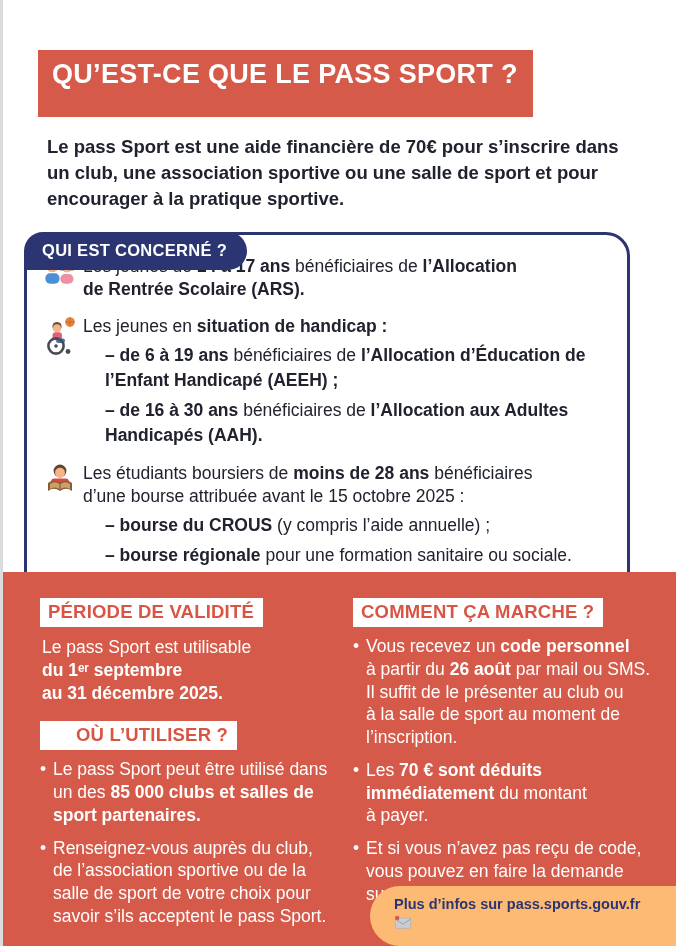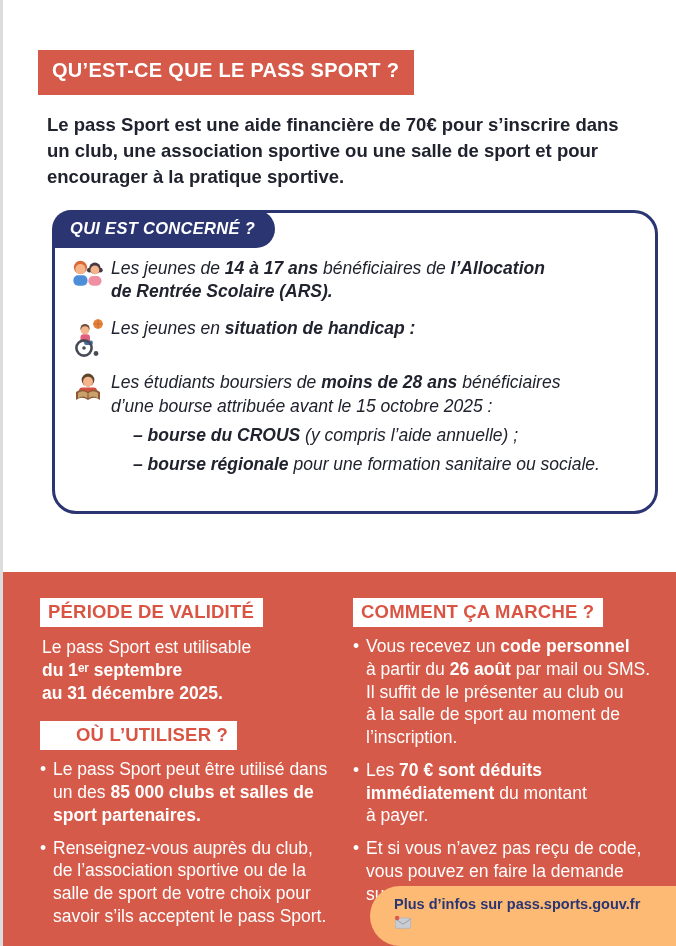--- a/index.html
+++ b/index.html
@@ -15,33 +15,32 @@
     background:#fff;
     font-family:"Liberation Sans","DejaVu Sans",sans-serif;
     color:var(--ink);
   }
   .edge-line{position:absolute;left:0;top:0;width:3px;height:946px;background:#dcdcdc;z-index:5;}
 
   
   .top{padding:50px 0 0 0;}
   .banner{
     display:inline-block;margin-left:38px;background:var(--red);color:#fff;
-    font-weight:700;font-size:20px;letter-spacing:.3px;padding:9px 15px 13px 14px;
+    font-weight:700;font-size:27px;letter-spacing:.3px;padding:9px 15px 27px 14px;
   }
   .intro{
     margin:17px 0 0 47px;font-size:18.5px;line-height:1.4;font-weight:700;
     color:var(--ink);white-space:pre-line;
   }
 
   
   .concern-box{
-    position:relative;margin:20px 0 0 52px;width:606px;
+    position:relative;margin:20px 0 0 24px;width:606px;
     border:3px solid var(--navy);border-radius:24px;
-    padding:44px 14px 20px 14px;
-    font-style:italic;
+    padding:20px 14px 20px 14px;
   }
   .pill{
     position:absolute;top:-3px;left:-3px;
     background:var(--navy);color:#fff;font-weight:700;font-size:16.5px;
     letter-spacing:.3px;padding:9px 20px 10px 18px;
     border-radius:20px 20px 20px 0;
   }
   .crow{display:flex;align-items:flex-start;margin:0 0 13px 2px;}
   .cicon{flex:0 0 36px;width:36px;margin-right:4px;padding-top:1px;}
   .cicon svg{display:block;}
@@ -125,20 +124,24 @@
           <circle cx="14" cy="12.3" r="4" fill="#f5b48a"></circle>
           <rect x="9.5" y="16.2" width="9.5" height="8" rx="3" fill="#e2607d"></rect>
           <rect x="13" y="22.5" width="9" height="4.4" rx="2.2" fill="#4a6fa8"></rect>
           <circle cx="13" cy="30" r="7.6" fill="none" stroke="#474b55" stroke-width="2.6"></circle>
           <circle cx="13" cy="30" r="1.8" fill="#474b55"></circle>
           <circle cx="25" cy="35.5" r="2.4" fill="#474b55"></circle>
         </svg>
       </span>
       <div class="cbody">
         <div class="ctext"><span>Les jeunes en </span><span class="b">situation de handicap :</span></div>
+        <div class="csub"><span class="b">– de 6 à 19 ans</span><span> bénéficiaires de </span><span class="b">l’Allocation d’Éducation de
+l’Enfant Handicapé (AEEH) ;</span></div>
+        <div class="csub"><span class="b">– de 16 à 30 ans</span><span> bénéficiaires de </span><span class="b">l’Allocation aux Adultes
+Handicapés (AAH).</span></div>
       </div>
     </div>
 
     <div class="crow">
       <span class="cicon">
         <svg width="34" height="32" viewBox="0 0 34 32">
           <circle cx="17" cy="8" r="6.4" fill="#5d4630"></circle>
           <circle cx="17" cy="9.8" r="5" fill="#f5b48a"></circle>
           <rect x="8" y="15.5" width="18" height="8" rx="3.4" fill="#d44f3f"></rect>
           <path d="M5 20 Q11 15.5 17 20 Q23 15.5 29 20 L29 28 Q23 23.5 17 28 Q11 23.5 5 28 Z" fill="#8a5a36"></path>

